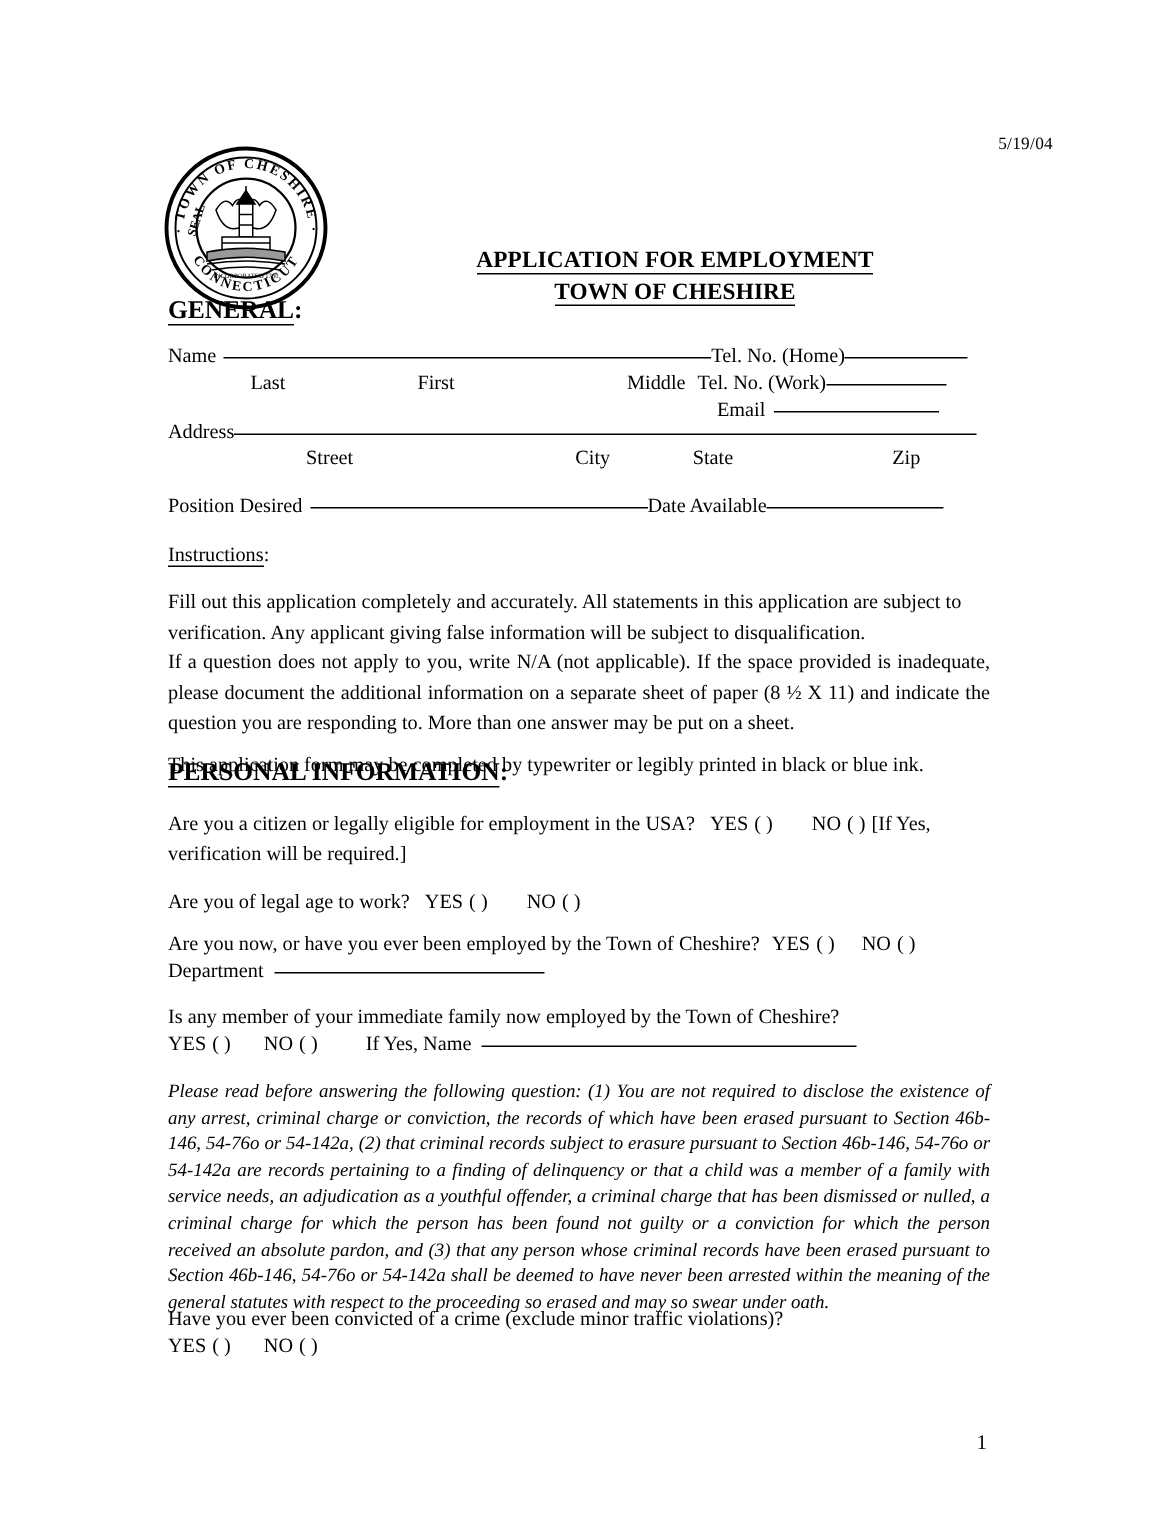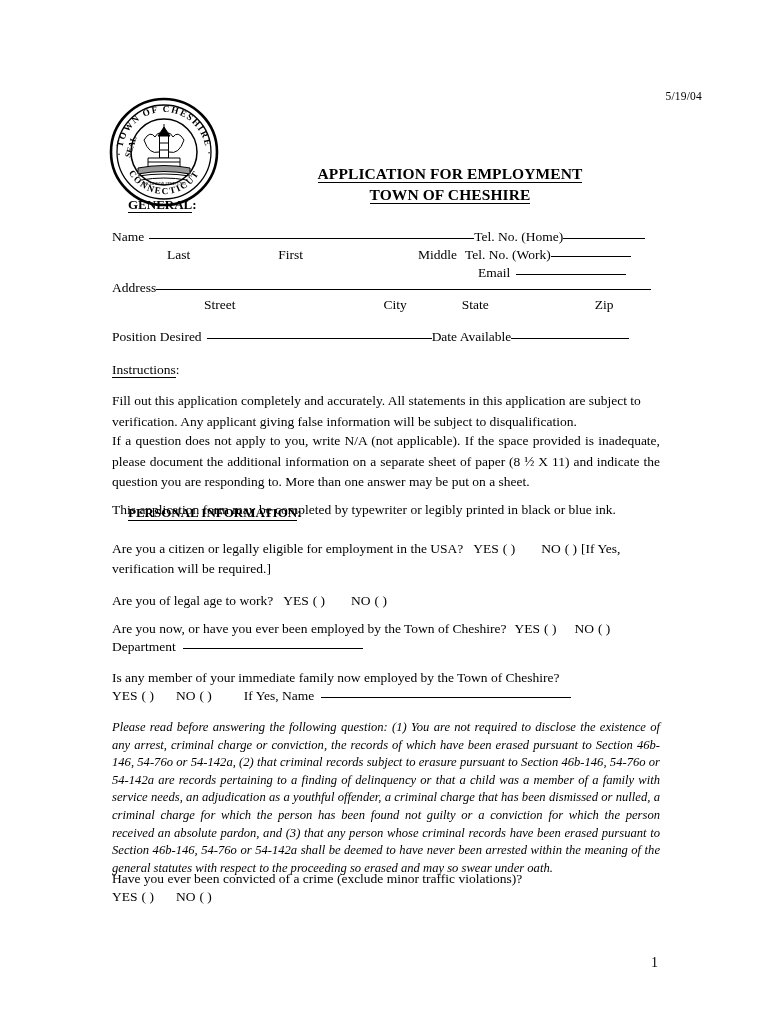--- a/index.html
+++ b/index.html
@@ -58,22 +58,21 @@
   .titles .tline span {
     border-bottom: 1.6px solid #000;
     padding-bottom: 0px;
   }
 
   
   .section-head {
     position: absolute;
     left: 112px;
     font-weight: bold;
-    font-size: 13px;
-    margin-left: 16px;
+    font-size: 17px;
   }
   .section-head u { text-decoration: none; border-bottom: 1.5px solid #000; }
 
   .blk {
     position: absolute;
     left: 112px;
     width: 548px;
     line-height: 20.5px;
   }
 

